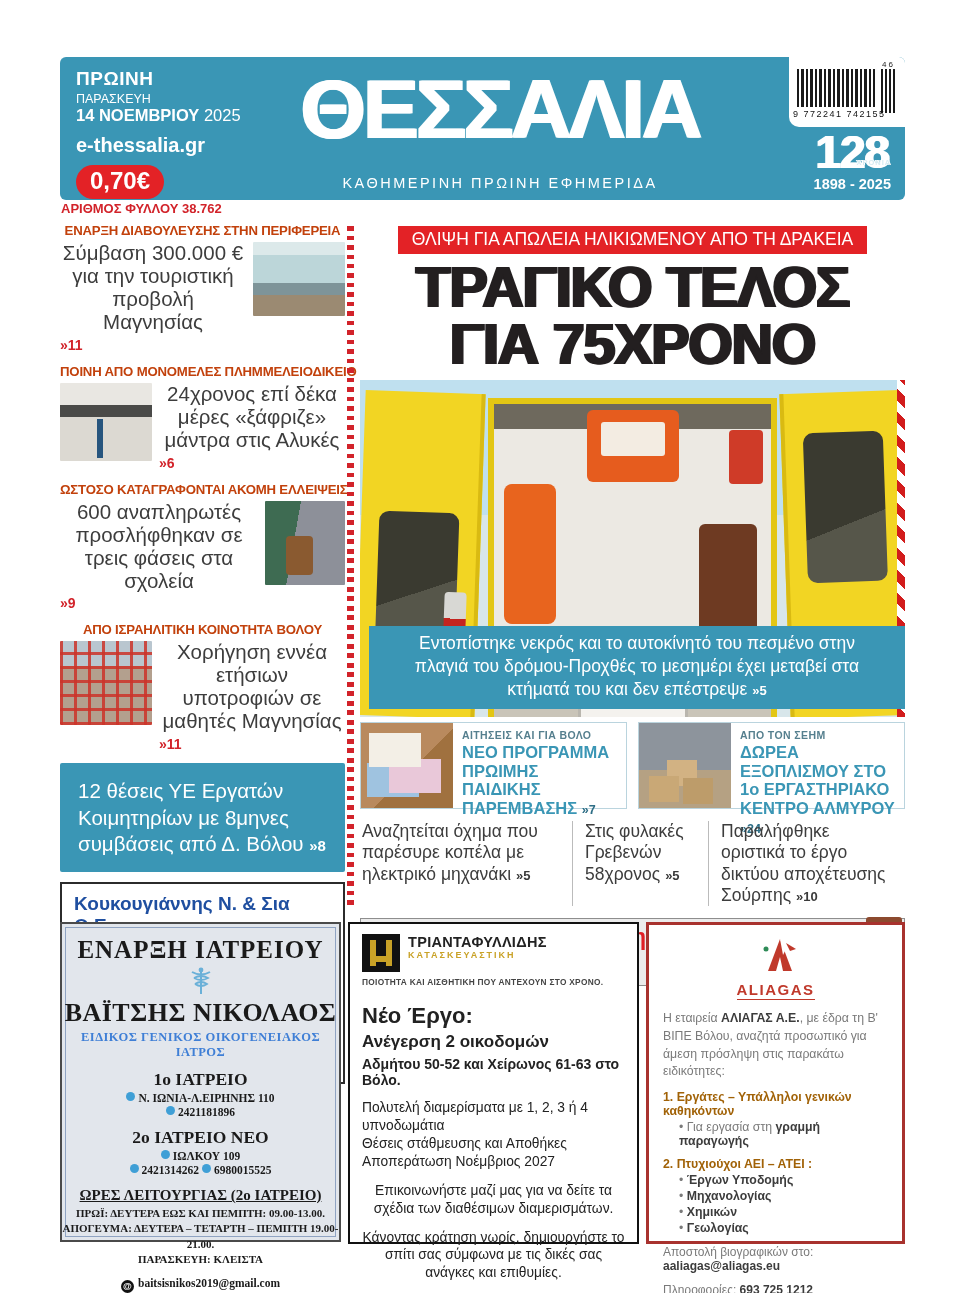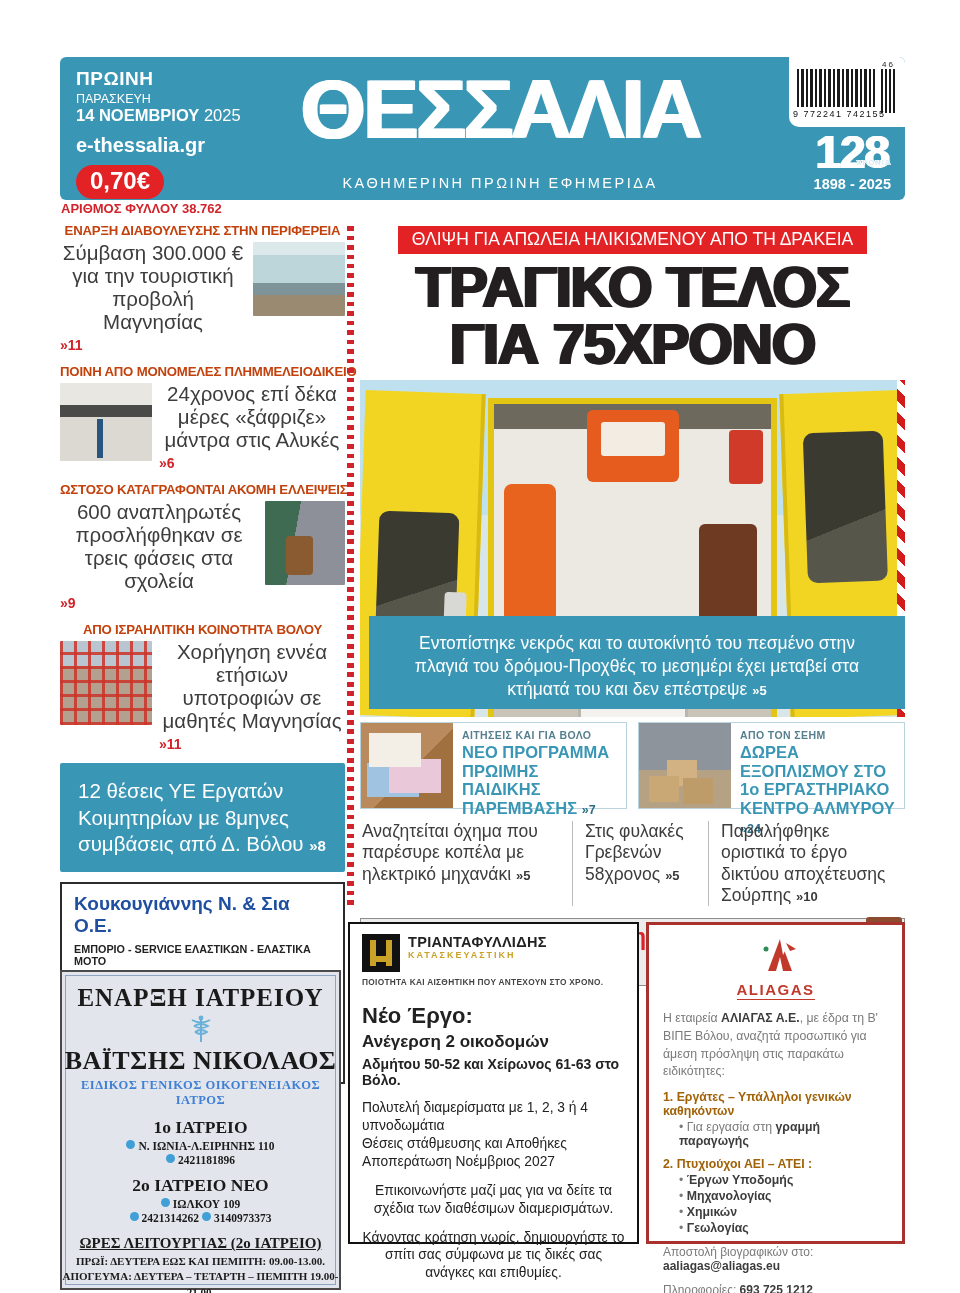--- a/index.html
+++ b/index.html
@@ -114,21 +114,21 @@
              background:#6e3a22; border-radius:6px; }
   .amb-bag { position:absolute; right:8px; top:26px; width:34px; height:54px;
              background:#cf3b28; border-radius:4px; }
   .amb-stretcher { position:absolute; left:50%; bottom:0; transform:translateX(-50%);
              width:110px; height:84px; background:#f4f2ee; border-radius:8px 8px 0 0;
              border:3px solid #b9b6ae; border-bottom:none; }
   .amb-stripe { position:absolute; right:0; top:0; bottom:0; width:8px;
              background:repeating-linear-gradient(45deg,#d21c1c 0 8px,#fff 8px 16px); }
   .caption-band { position:absolute; left:9px; right:0; bottom:8px; background:#3a96b5;
              color:#fff; text-align:center; font-size:17.5px; line-height:1.32;
-             padding:16px 26px 8px; }
+             padding:6px 26px 8px; }
   .caption-band b { font-size:13px; }
 
   
   .teasers { display:flex; gap:11px; margin-top:5px; }
   .teaser { flex:1; border:1px solid #bad4de; display:flex; height:87px; background:#fff; }
   .tz-ph { width:92px; flex:none; }
   .tz-kids { background:linear-gradient(135deg,#b98a5e 0 55%,#a0713f 55% 100%); position:relative; }
   .tz-kids:after { content:""; position:absolute; left:8px; top:10px; width:52px; height:34px;
        background:#f3efe6; box-shadow:20px 26px 0 #e9c8d9, -2px 30px 0 #9fc3e0; }
   .tz-boxes { background:linear-gradient(180deg,#8d949c 0 55%,#b5a183 55% 100%); position:relative;}
@@ -149,21 +149,21 @@
 
   
   .obit { margin-top:12px; position:relative; border:1px solid #8e8e8e; background:#ececec;
           padding:5px 46px 7px 14px; color:#e01f26; font-weight:700; font-size:23.5px; }
   .obit b { color:#3a3a3a; font-size:15px; }
   .obit-ph { position:absolute; right:2px; top:-2px; width:36px; height:46px;
           background:linear-gradient(180deg,#8c4a2f 0 30%,#d8a98c 30% 70%,#a33b34 70% 100%);
           border-radius:3px; }
 
   
-  .doctor { position:absolute; left:60px; top:970px; width:281px; height:320px;
+  .doctor { position:absolute; left:60px; top:922px; width:281px; height:320px;
             background:#e2e6ec; border:2px solid #4a4a4a;
             box-shadow:inset 0 0 0 3px #e2e6ec, inset 0 0 0 4px #8fa3c2;
             font-family:"Liberation Serif", serif; text-align:center; color:#1a1a1a;
             padding-top:12px; }
   .d-open { font-size:25px; font-weight:700; letter-spacing:1px; }
   .caduceus { margin:2px auto 0; width:30px; height:30px; display:block; }
   .d-name { font-size:26px; font-weight:700; letter-spacing:.5px; margin-top:2px; }
   .d-spec { font-size:12.5px; font-weight:700; color:#3f7fd6; letter-spacing:.5px; margin-top:2px; }
   .d-office { font-size:17.5px; font-weight:700; margin-top:9px; }
   .d-line { font-size:11.5px; font-weight:700; margin-top:2px; }
@@ -376,21 +376,21 @@
       <path d="M8 12 Q15 8 22 12 Q15 16 8 12" stroke="#6ab0d8" stroke-width="1.8" fill="none"></path>
       <path d="M9 18 Q15 14 21 18 Q15 22 9 18" stroke="#6ab0d8" stroke-width="1.8" fill="none"></path>
     </svg>
     <div class="d-name">ΒΑΪΤΣΗΣ ΝΙΚΟΛΑΟΣ</div>
     <div class="d-spec">ΕΙΔΙΚΟΣ ΓΕΝΙΚΟΣ ΟΙΚΟΓΕΝΕΙΑΚΟΣ ΙΑΤΡΟΣ</div>
     <div class="d-office">1ο ΙΑΤΡΕΙΟ</div>
     <div class="d-line"><span class="dot"></span><span>Ν. ΙΩΝΙΑ-Λ.ΕΙΡΗΝΗΣ 110</span></div>
     <div class="d-line"><span class="dot"></span><span>2421181896</span></div>
     <div class="d-office">2ο ΙΑΤΡΕΙΟ ΝΕΟ</div>
     <div class="d-line"><span class="dot"></span><span>ΙΩΛΚΟΥ 109</span></div>
-    <div class="d-line"><span class="dot"></span><span>2421314262</span> <span class="dot"></span><span>3140973373</span></div>
+    <div class="d-line"><span class="dot"></span><span>2421314262</span> <span class="dot"></span><span>6980015525</span></div>
     <div class="d-hours-t">ΩΡΕΣ ΛΕΙΤΟΥΡΓΙΑΣ (2ο ΙΑΤΡΕΙΟ)</div>
     <div class="d-hrs">
       <div>ΠΡΩΪ: ΔΕΥΤΕΡΑ ΕΩΣ ΚΑΙ ΠΕΜΠΤΗ: 09.00-13.00.</div>
       <div>ΑΠΟΓΕΥΜΑ: ΔΕΥΤΕΡΑ – ΤΕΤΑΡΤΗ – ΠΕΜΠΤΗ 19.00-21.00.</div>
       <div>ΠΑΡΑΣΚΕΥΗ: ΚΛΕΙΣΤΑ</div>
     </div>
     <div class="d-mail"><span class="at">@</span><span>baitsisnikos2019@gmail.com</span></div>
   </div>
 
   <div class="construction">

